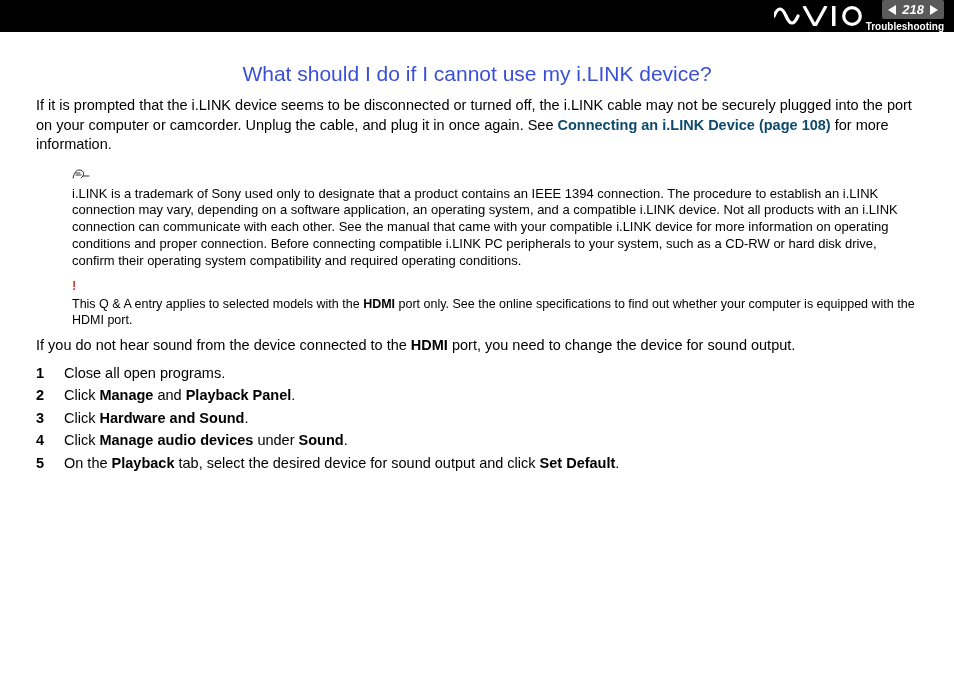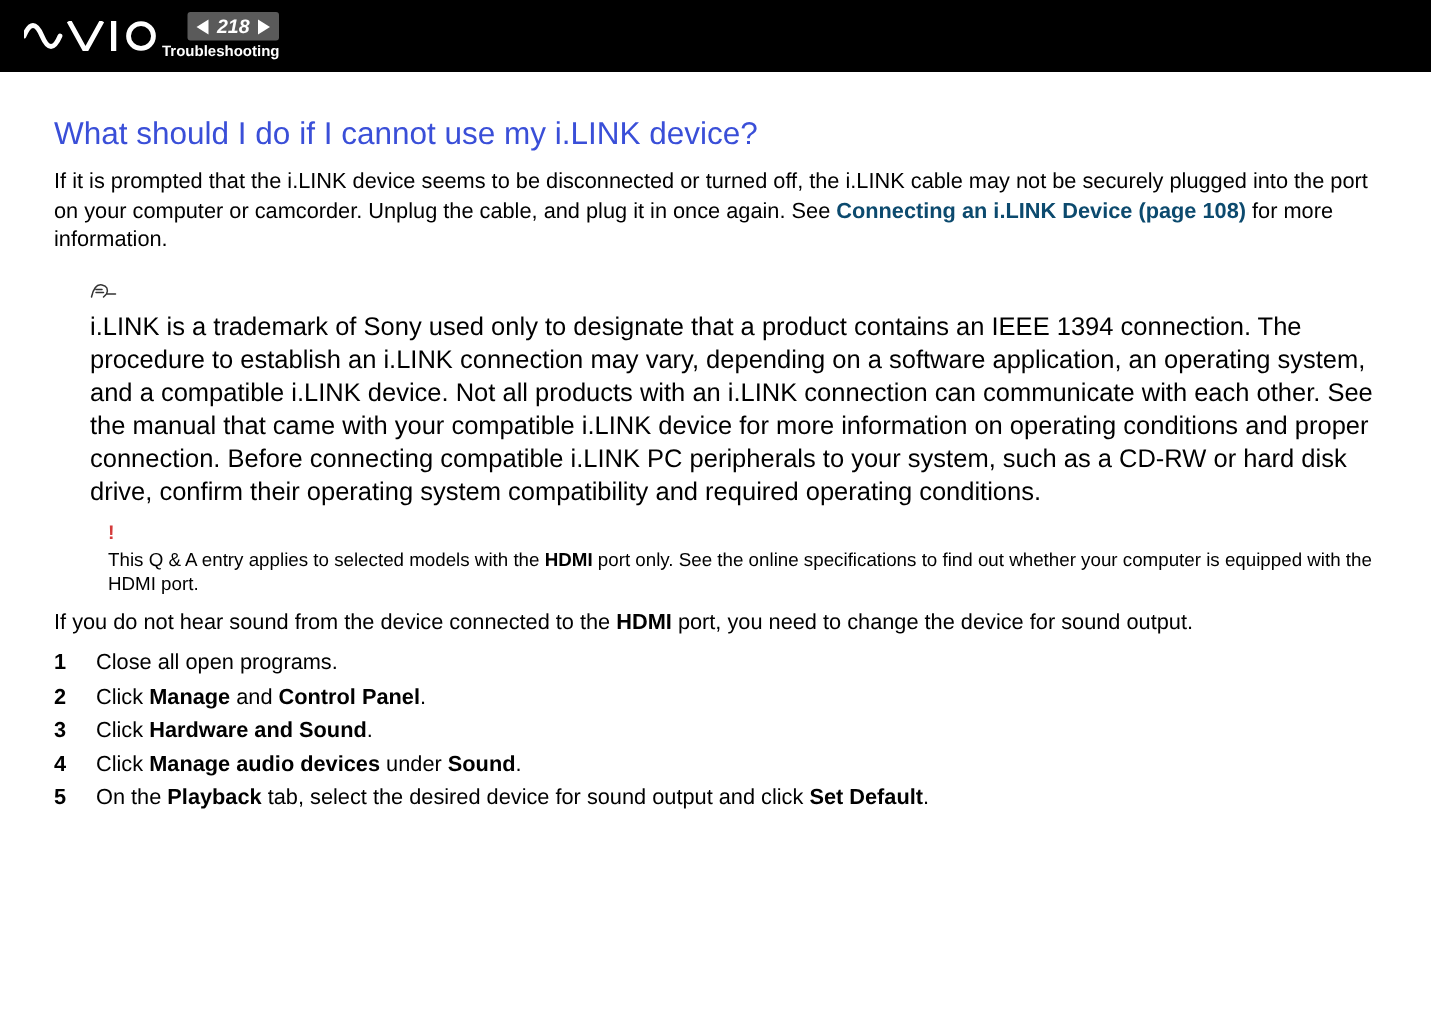--- a/index.html
+++ b/index.html
@@ -6,24 +6,24 @@
   body {
     width: 954px;
     height: 674px;
     font-family: Arial, Helvetica, sans-serif;
     background: #fff;
     color: #000;
     overflow: hidden;
   }
   .header {
     background: #000;
-    height: 48px;
+    height: 32px;
     display: flex;
     align-items: center;
-    justify-content: flex-start;
+    justify-content: flex-end;
     padding: 0 10px 0 16px;
   }
   .logo {
     color: #fff;
     display: flex;
     align-items: center;
     gap: 2px;
   }
   .logo svg { display: block; }
   .header-right {
@@ -56,31 +56,32 @@
   }
   .content {
     padding: 30px 36px 0 36px;
   }
   h2.q {
     color: #3a4fd8;
     font-size: 21px;
     font-weight: normal;
     margin-bottom: 10px;
     margin-top: 18px;
+    text-align: center;
   }
   h2.q:first-child { margin-top: 0; }
   p.body {
     font-size: 14.5px;
     line-height: 1.35;
     margin-bottom: 6px;
   }
   .link-bold { font-weight: bold; color: #0c4a6e; }
   .note-block {
-    margin: 12px 0 8px 24px;
-    font-size: 17px;
+    margin: 12px 0 8px 36px;
+    font-size: 13px;
     line-height: 1.3;
     font-family: Arial, Helvetica, sans-serif;
   }
   .note-icon {
     display: block;
     margin-bottom: 2px;
   }
   .warn-block {
     margin: 8px 0 8px 36px;
     font-size: 12.5px;
@@ -157,21 +158,21 @@
     <span>If you do not hear sound from the device connected to the </span><span class="b">HDMI</span><span> port, you need to change the device for sound output.</span>
   </p>
 
   <ol class="steps">
     <li>
       <span class="num">1</span>
       <span><span>Close all open programs.</span><span class="b"></span><span></span><span class="b"></span><span></span></span>
     </li>
     <li>
       <span class="num">2</span>
-      <span><span>Click </span><span class="b">Manage</span><span> and </span><span class="b">Control Panel</span><span>.</span></span>
+      <span><span>Click </span><span class="b">Manage</span><span> and </span><span class="b">Playback Panel</span><span>.</span></span>
     </li>
     <li>
       <span class="num">3</span>
       <span><span>Click </span><span class="b">Hardware and Sound</span><span></span><span class="b"></span><span>.</span></span>
     </li>
     <li>
       <span class="num">4</span>
       <span><span>Click </span><span class="b">Manage audio devices</span><span> under </span><span class="b">Sound</span><span>.</span></span>
     </li>
     <li>

